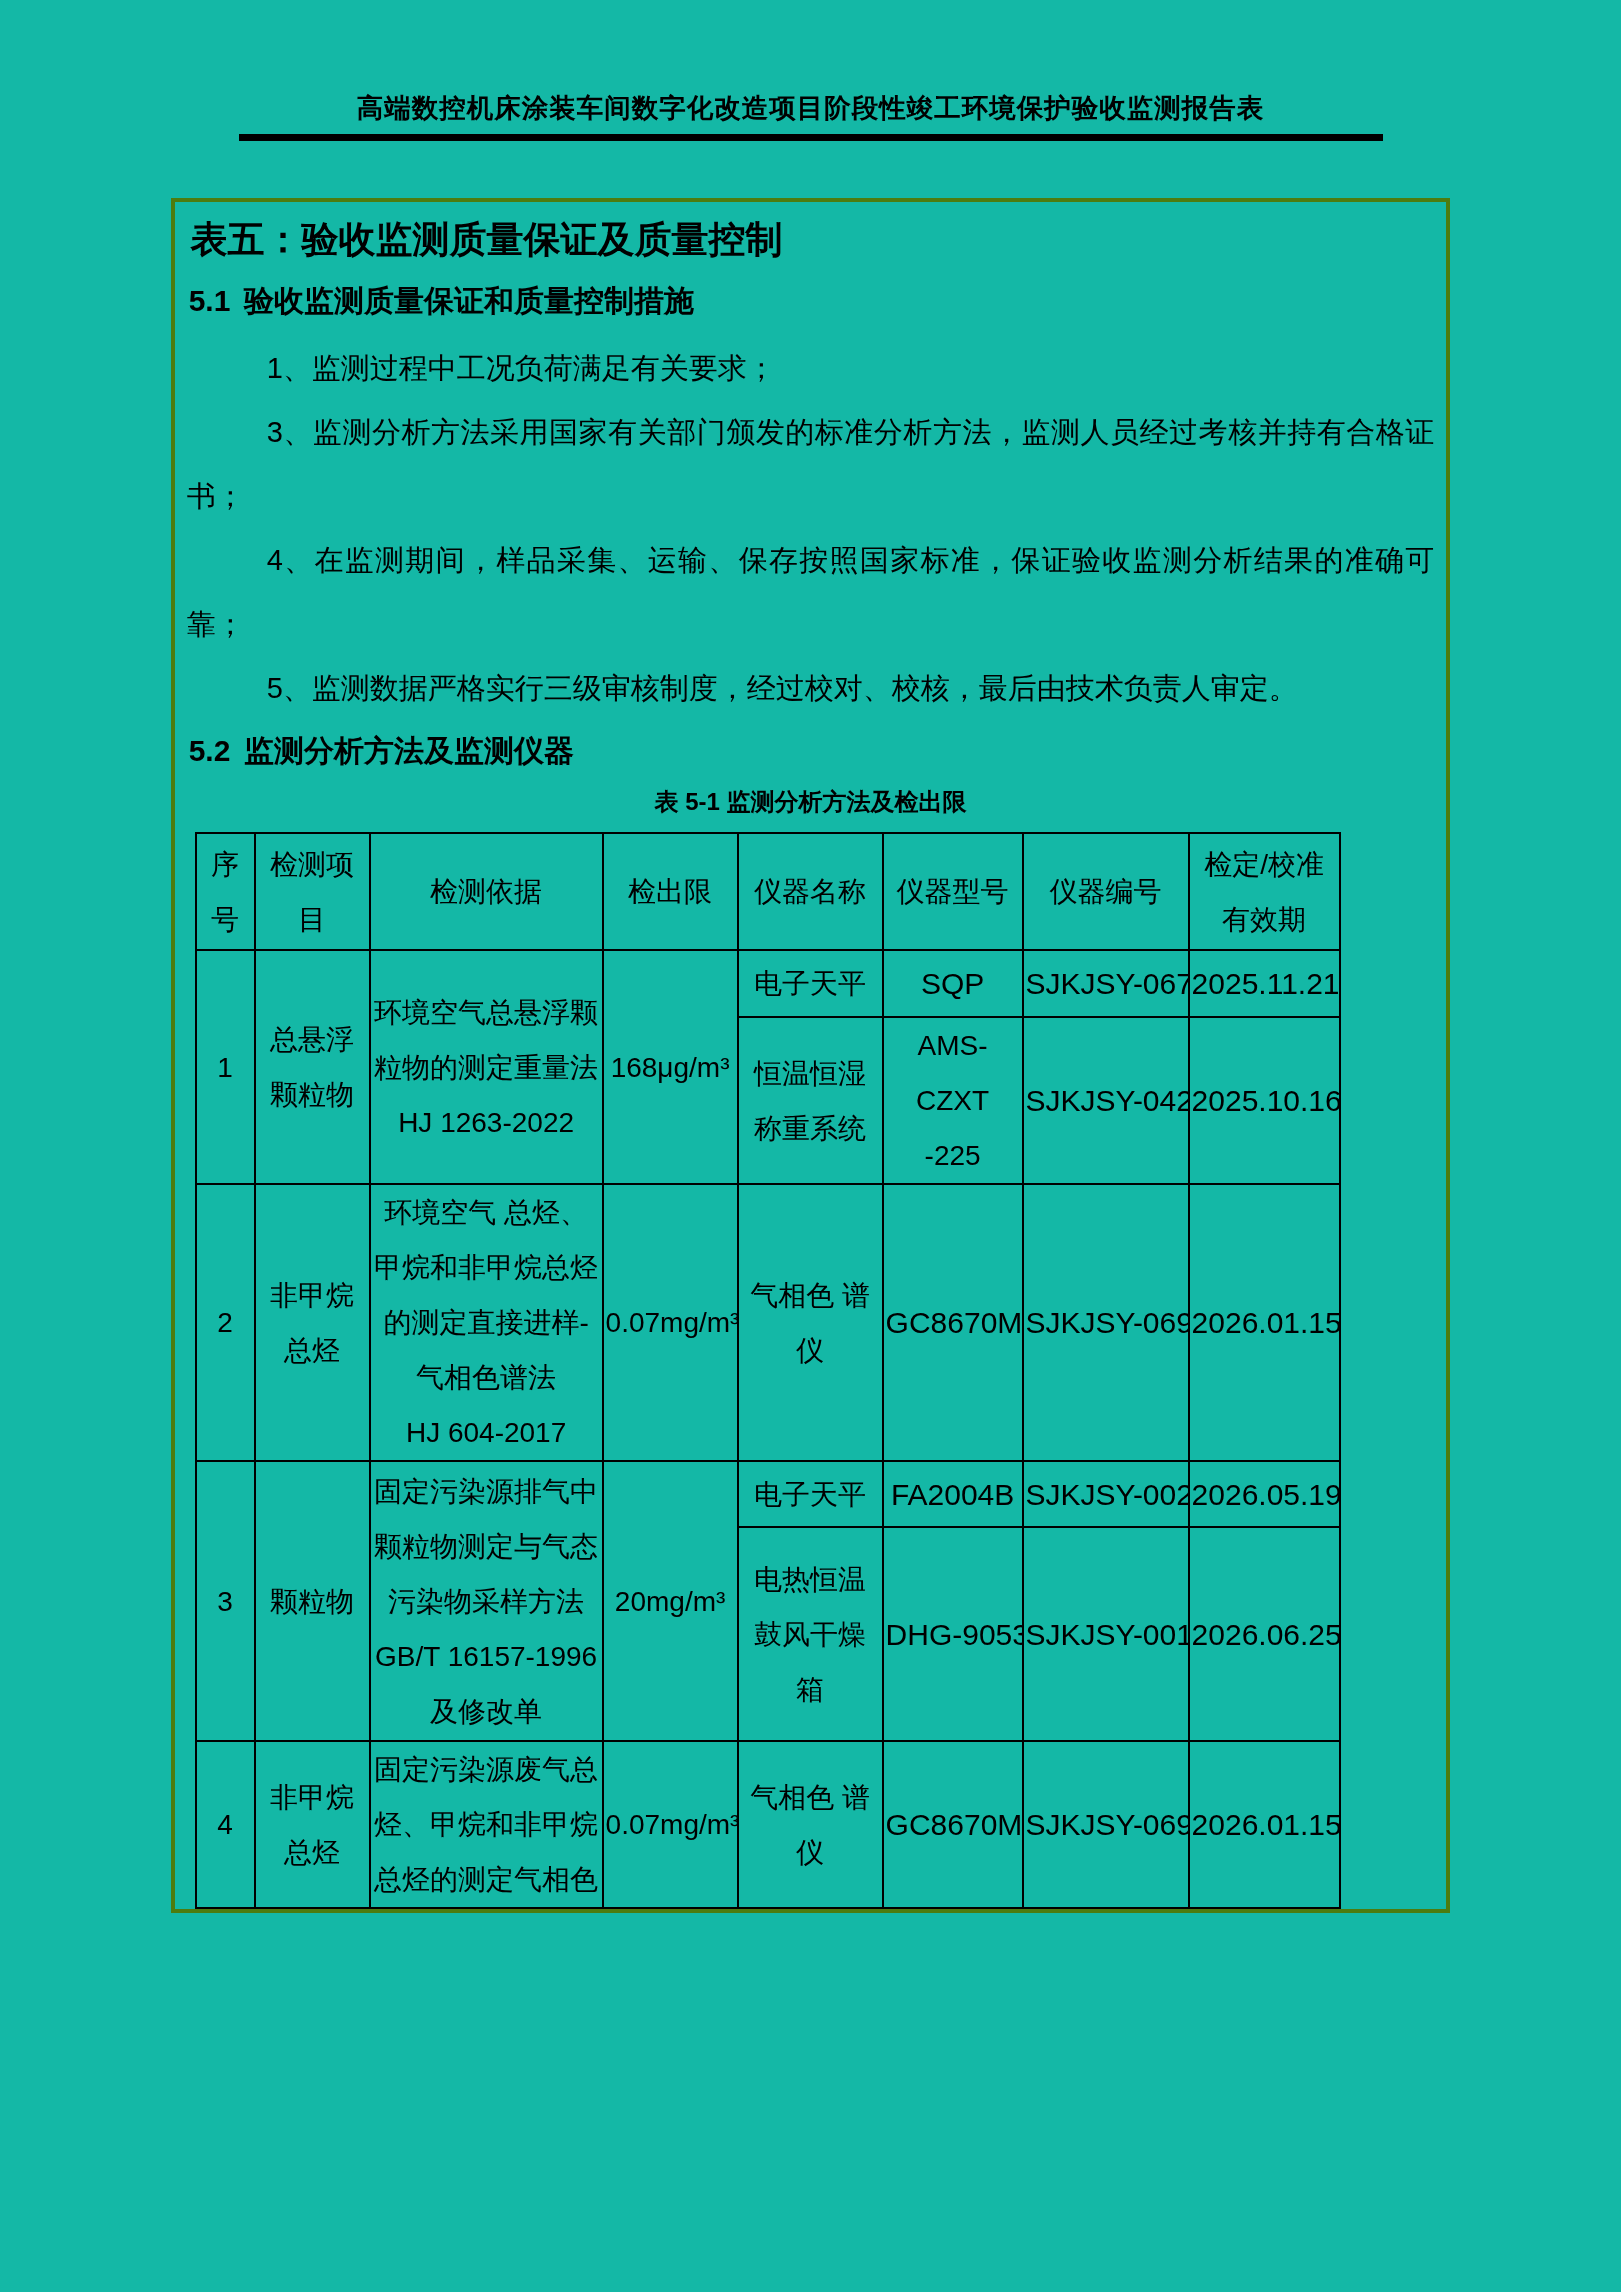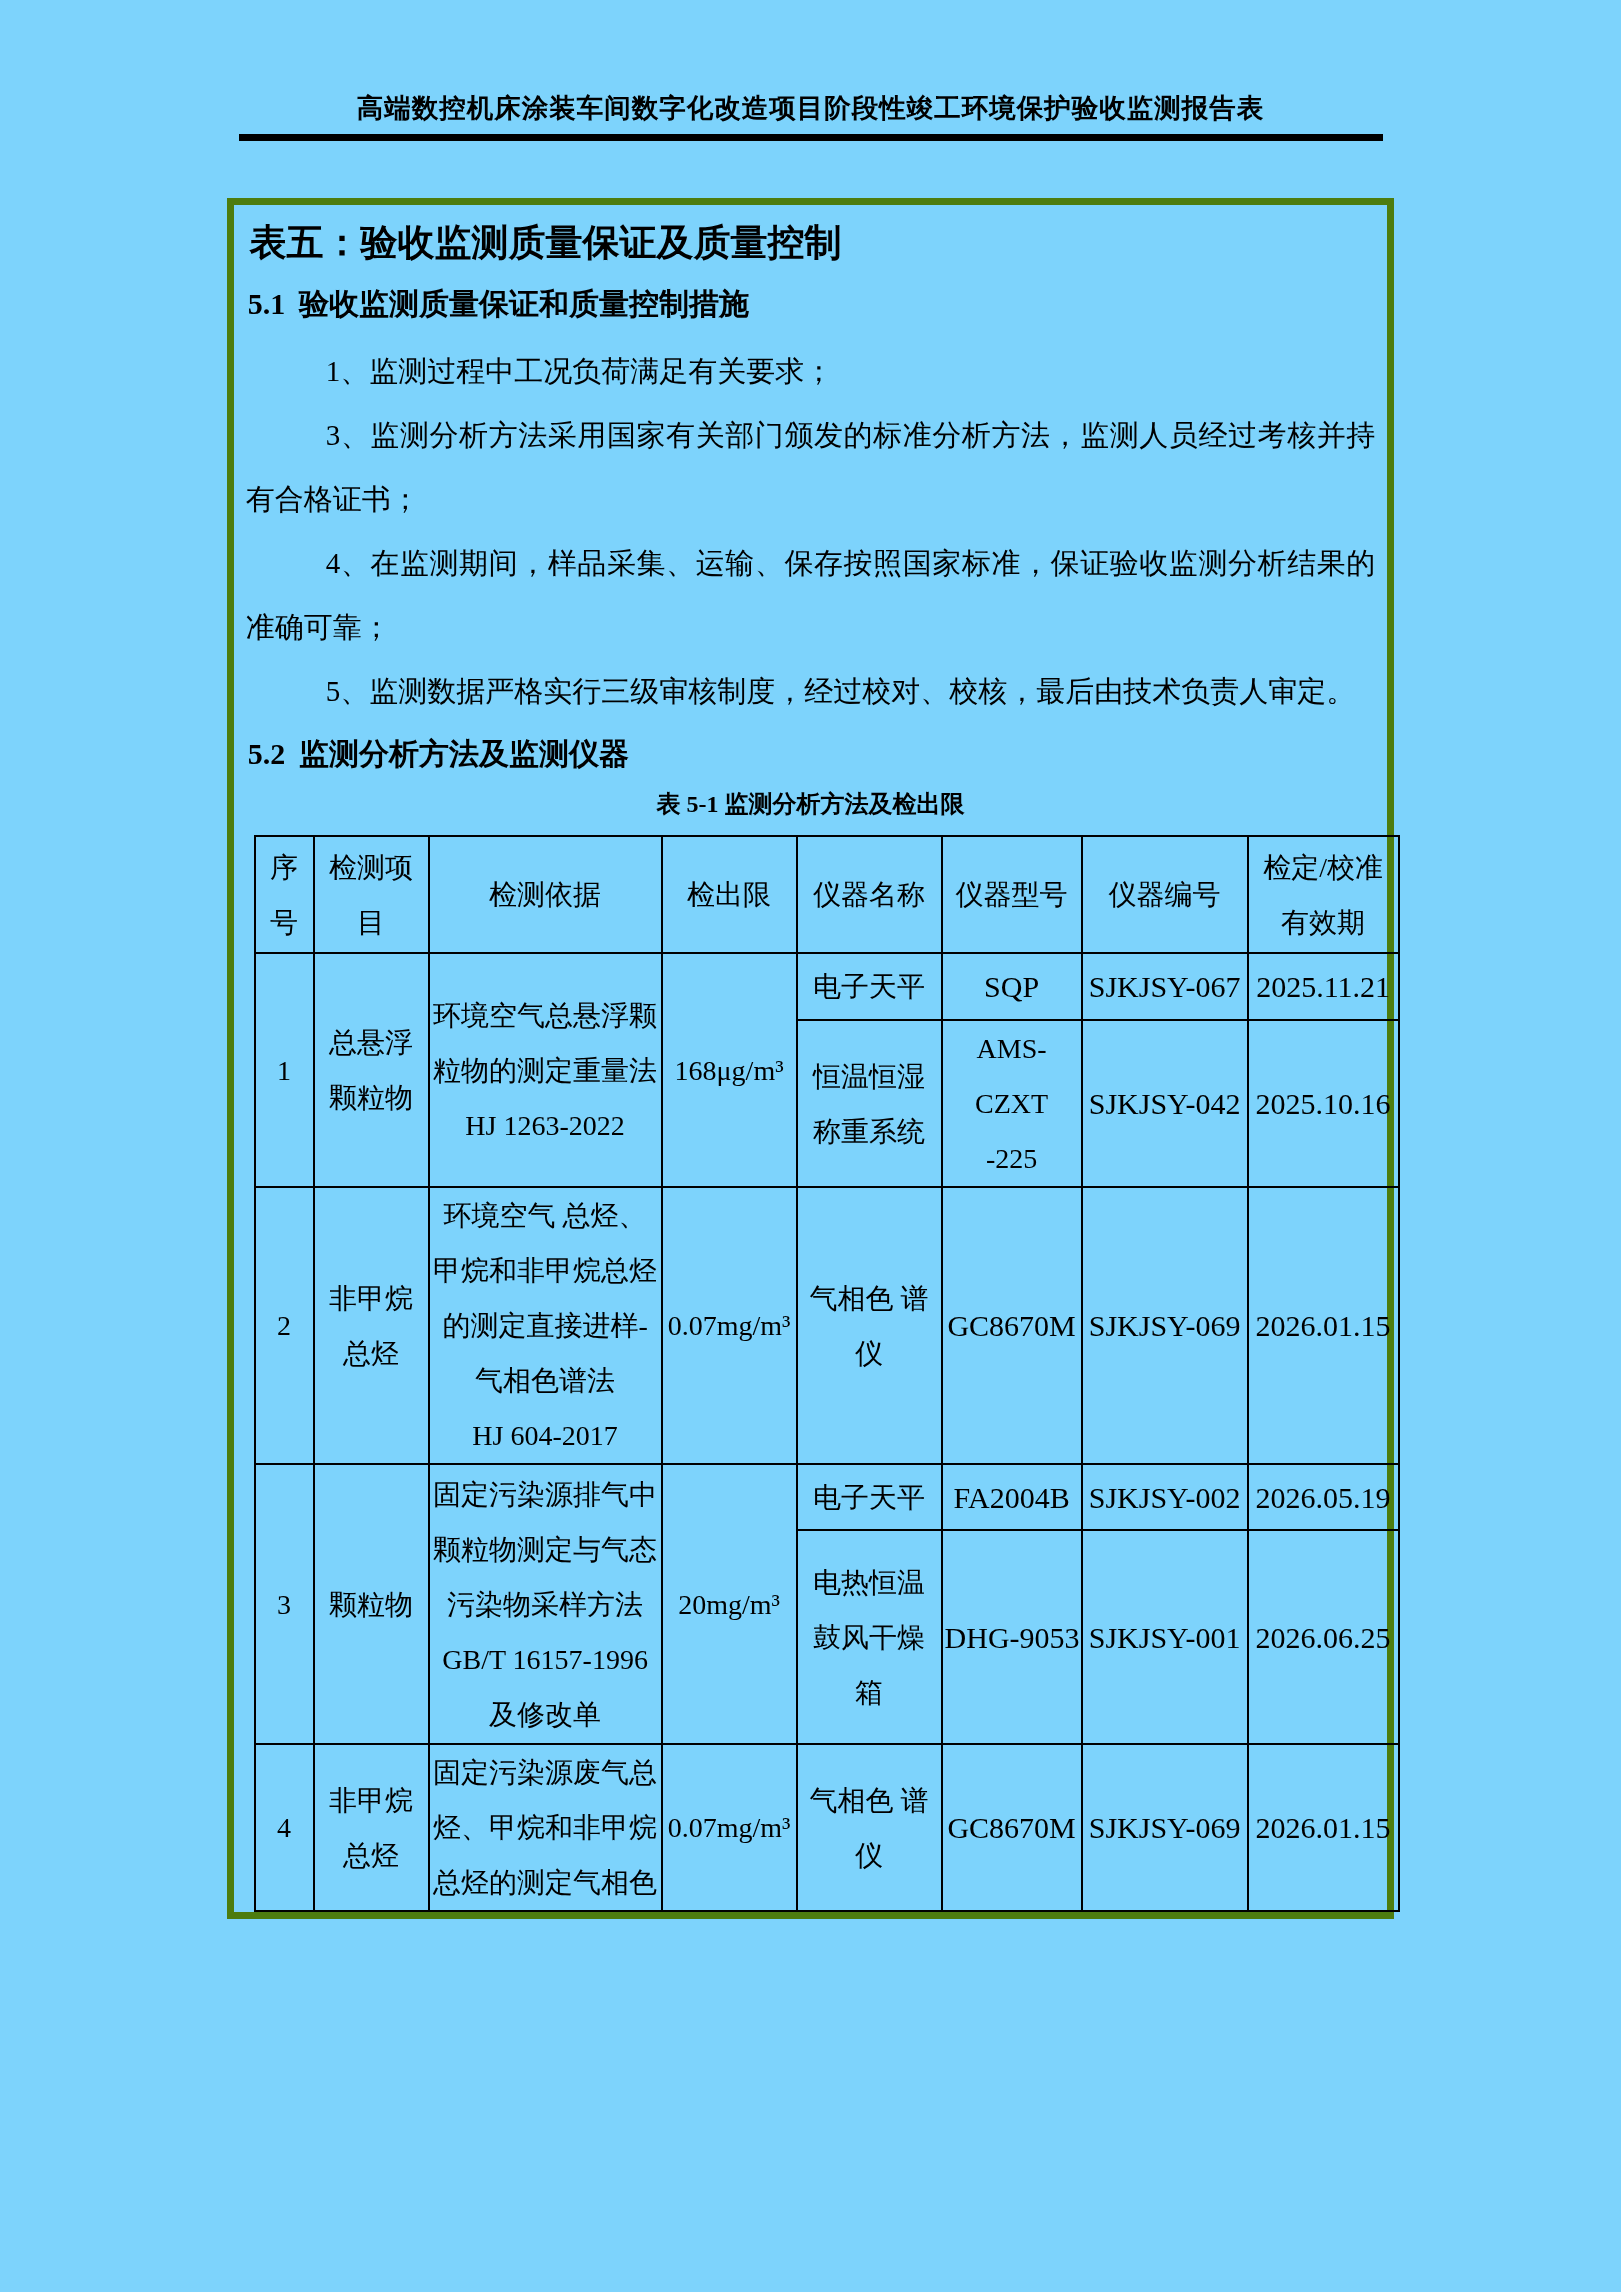--- a/index.html
+++ b/index.html
@@ -1,46 +1,46 @@
 <!DOCTYPE html>
 <html><head>
 <meta charset="utf-8">
 <style>
   * { margin: 0; padding: 0; box-sizing: border-box; }
   html, body { background: #ffffff; }
   .page {
     position: relative;
     width: 1621px;
     height: 2293px;
-    background: #7dd3fc;
+    background: #14b8a6;
     color: #000000;
-    font-family: Liberation Serif, serif;
+    font-family: Liberation Sans, sans-serif;
     overflow: hidden;
   }
   .page-header {
     padding-top: 90px;
     width: 1144px;
     margin: 0 auto;
   }
   .page-header-text {
     text-align: center;
     font-size: 26.5px;
     font-weight: bold;
     letter-spacing: 1px;
   }
   .header-rule {
     width: 1144px;
     height: 6.9px;
     background: #000000;
     margin: 7.8px auto 0 auto;
   }
   .content-box {
-    width: 1167px;
+    width: 1279px;
     margin: 57px auto 0 auto;
-    border: 7px solid #4d7c0f;
+    border: 4px solid #4d7c0f;
     padding: 13.7px 7.8px 0 7.8px;
   }
   .doc-title {
     font-size: 37px;
     font-weight: bold;
     padding-left: 7.8px;
     line-height: 49px;
   }
   .sec-heading {
     font-size: 30px;

